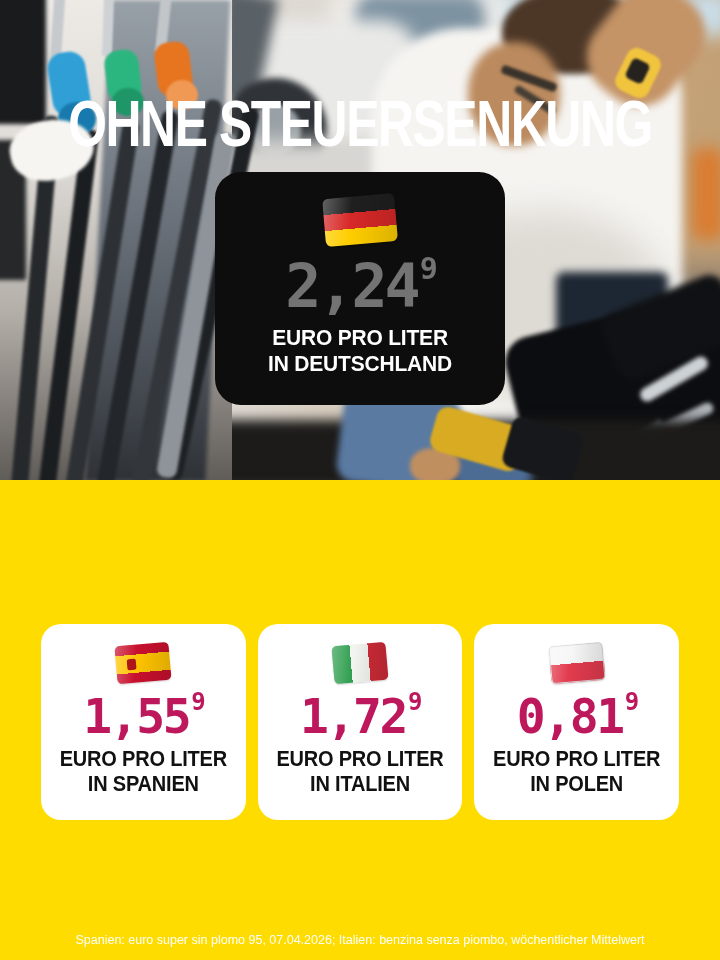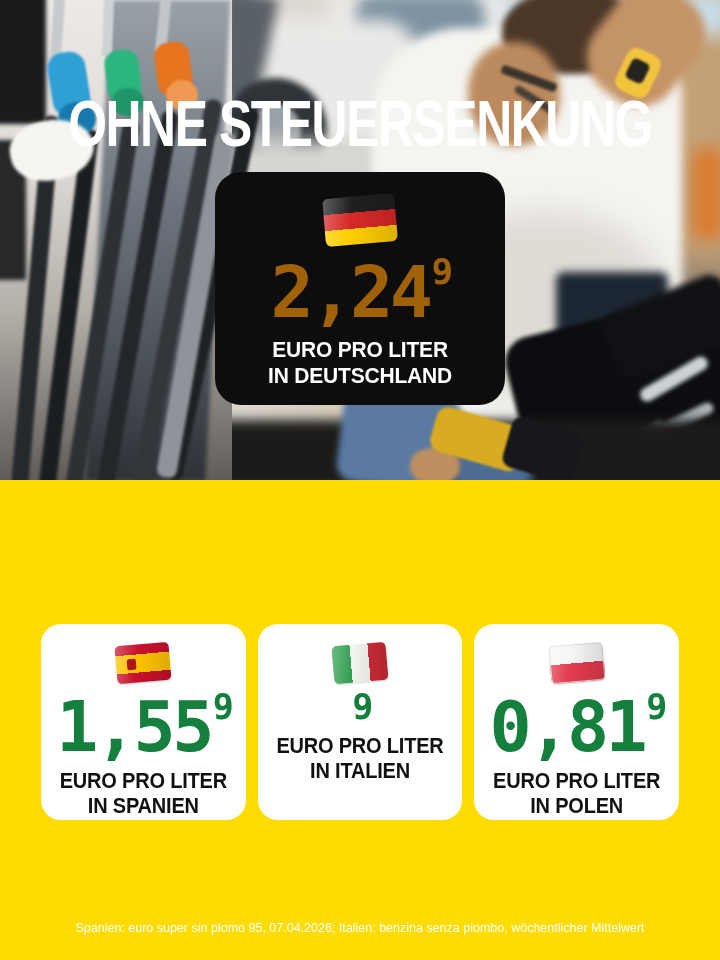--- a/index.html
+++ b/index.html
@@ -90,40 +90,40 @@
   .flag-es{background:linear-gradient(180deg,#c8102e 0 26%,#ffc400 26% 74%,#c8102e 74% 100%);}
   .flag-es::after{content:"";position:absolute;left:20%;top:38%;width:9px;height:11px;
     background:#ad1519;border-radius:2px;}
   .flag-it{background:linear-gradient(90deg,#2f9e4f 0 33.4%,#f2f4f0 33.4% 66.7%,#ce2b37 66.7% 100%);}
   .flag-pl{background:linear-gradient(180deg,#f7f7f7 0 50%,#e23b4e 50% 100%);
     box-shadow:inset 0 0 0 1px #d9d9d9,0 1px 2px rgba(0,0,0,0.18);}
 
   
   .price{font-family:"DejaVu Sans Mono","Liberation Mono",monospace;font-weight:bold;
     letter-spacing:-0.05em;line-height:1;display:flex;align-items:flex-start;}
-  .price-light{color:#a16207;font-size:72px;margin-top:12px;}
-  .price-dark{color:#15803d;font-size:70px;margin-top:10px;justify-content:flex-end;}
+  .price-light{color:#737373;font-size:60px;margin-top:12px;}
+  .price-dark{color:#be185d;font-size:48px;margin-top:10px;justify-content:flex-end;}
   .price-sup{font-size:0.5em;line-height:1;display:inline-block;transform:translateY(-2px);margin-left:2px;}
 
   
   .price-label{font-weight:bold;text-align:center;line-height:1.18;letter-spacing:-0.2px;
     transform:scaleY(1.06);}
   .label-light{color:#ffffff;font-size:21px;margin-top:10px;}
   .label-dark{color:#111111;font-size:20px;margin-top:8px;}
   .price-label span{display:block;}
 
   
   .yellow{position:absolute;left:0;top:480px;width:720px;height:480px;background:#FFDC00;}
   .cards{position:absolute;left:41px;top:144px;width:638px;display:flex;gap:12px;}
   .card{flex:1;height:196px;background:#ffffff;border-radius:20px;
     display:flex;flex-direction:column;align-items:center;}
   .card .flag{margin-top:20px;}
 
   
-  .footnote{position:absolute;left:0;bottom:22px;width:100%;text-align:center;
+  .footnote{position:absolute;left:0;bottom:10px;width:100%;text-align:center;
     color:#ffffff;font-size:12.5px;line-height:1.55;font-weight:normal;}
 </style>
 </head>
 <body>
 
 <div class="poster">
 
   <section class="photo">
     <div class="ph-sky"></div>
     <div class="ph-canopy"></div>
@@ -207,20 +207,21 @@
         </div>
         <div class="price-label label-dark">
           <span>EURO PRO LITER</span>
           <span>IN SPANIEN</span>
         </div>
       </article>
 
       <article class="card">
         <div class="flag flag-it"></div>
         <div class="price price-dark">
+          <span>1,72</span>
             <span class="price-sup">9</span>
         </div>
         <div class="price-label label-dark">
           <span>EURO PRO LITER</span>
           <span>IN ITALIEN</span>
         </div>
       </article>
 
       <article class="card">
         <div class="flag flag-pl"></div>

